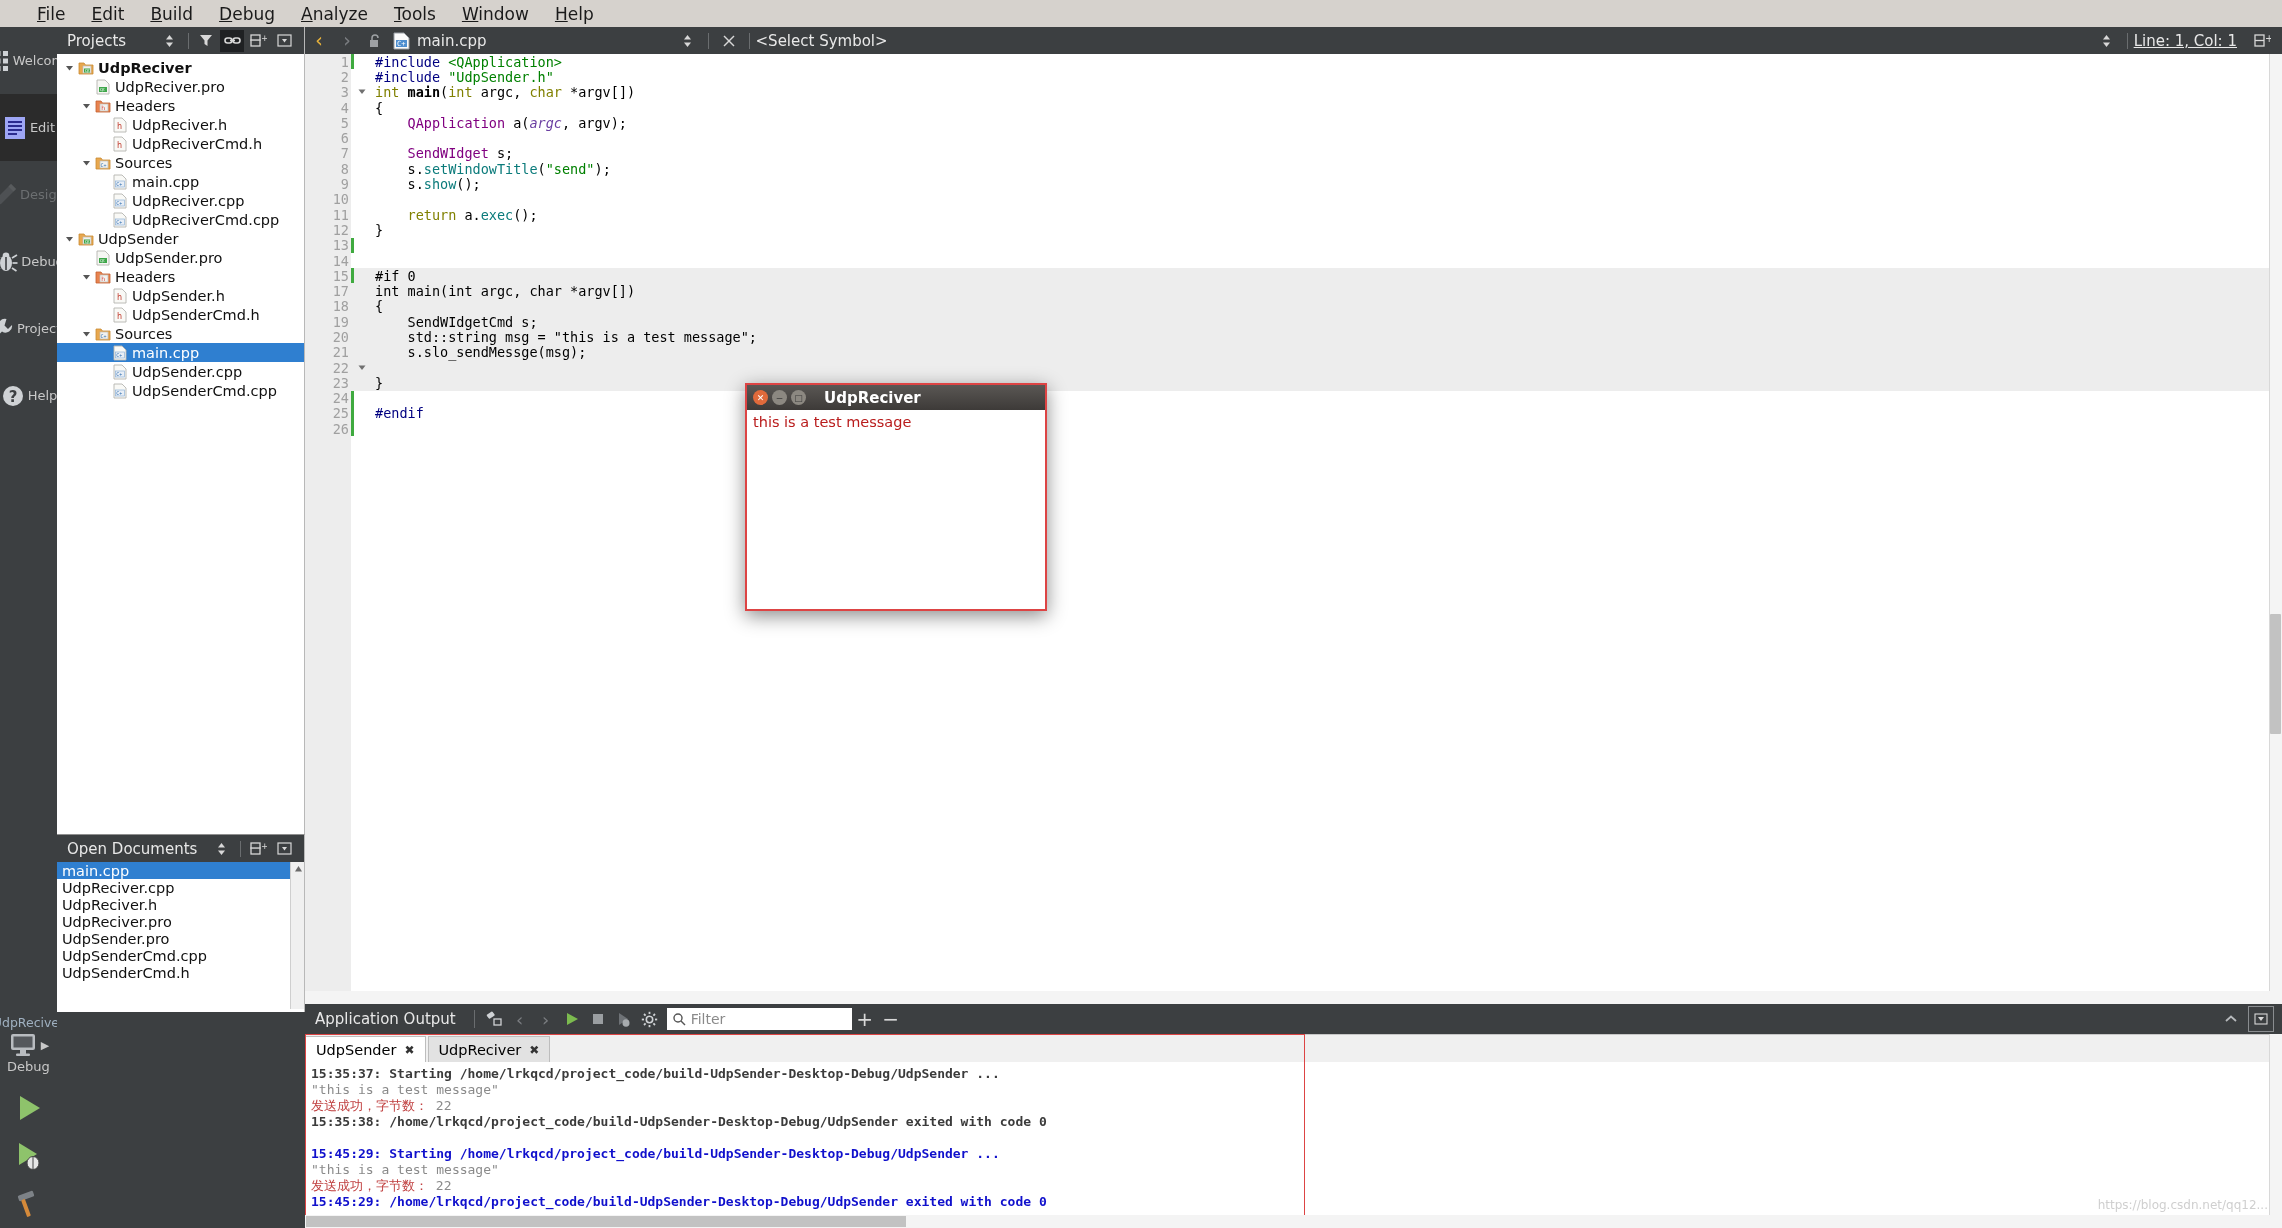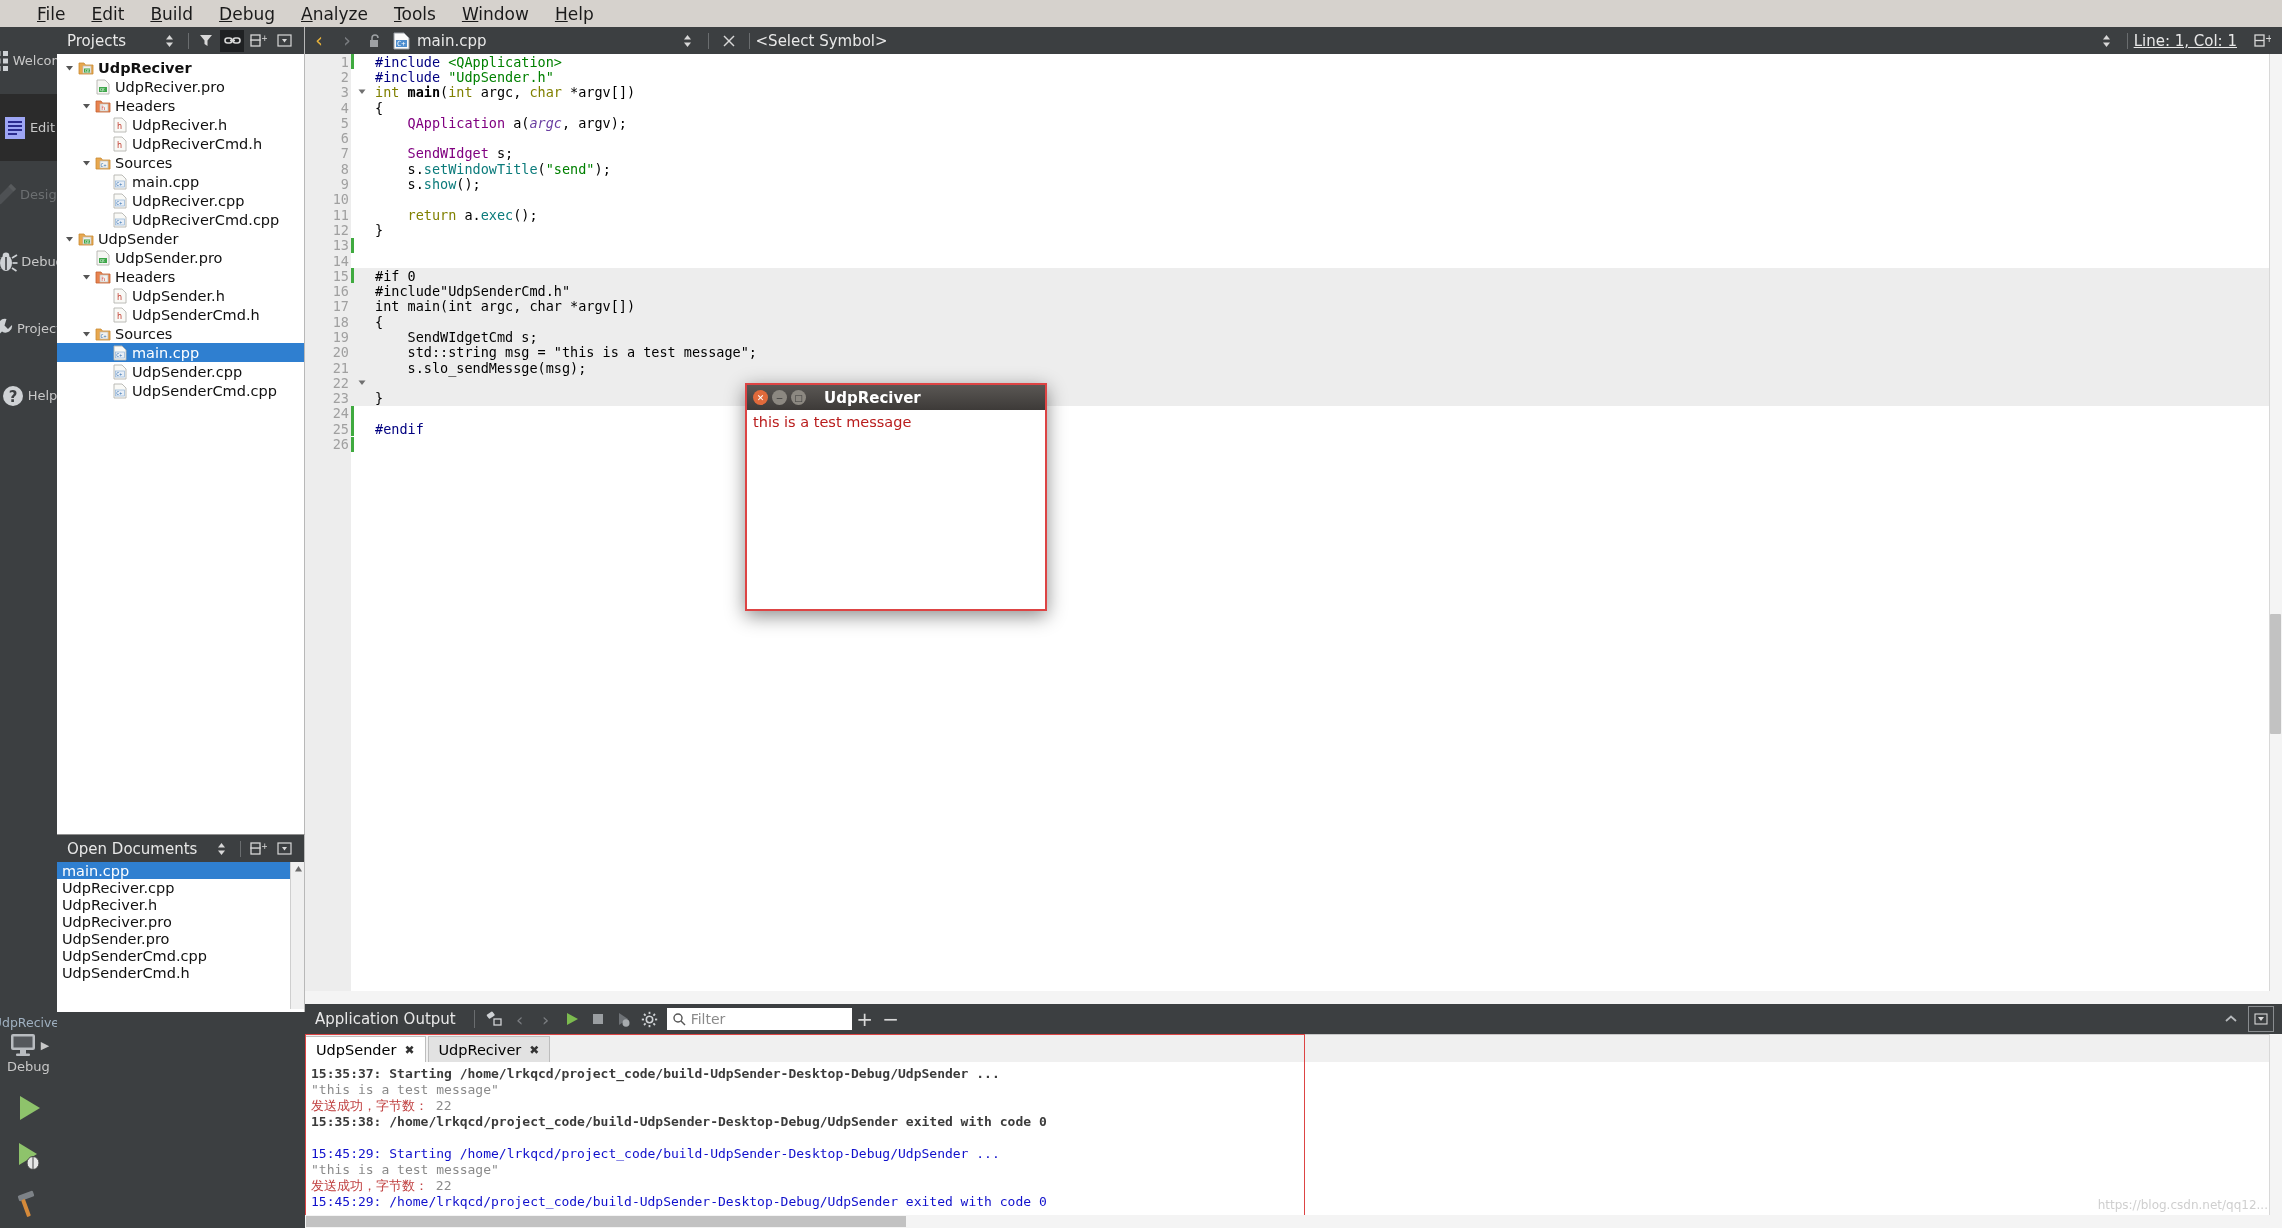--- a/index.html
+++ b/index.html
@@ -158,21 +158,21 @@
   .out-tab { height:26px; padding:0 10px; display:flex; align-items:center; gap:8px; font-size:14.5px;
              background:#e2e2e2; border:1px solid #bdbdbd; border-bottom:none; margin-right:2px;}
   .out-tab.active { background:#ffffff; }
   .tab-x { font-size:12px; color:#333; }
 
   .out-log { padding:4px 6px 0 6px; font-family:"DejaVu Sans Mono", monospace; font-size:13px; line-height:16px; background:#fff;}
   .lg-start-grey { color:#3b3b3b; font-weight:bold; }
   .lg-quote { color:#8a8a8a; }
   .lg-cn { color:#c04040; }
   .lg-num { color:#8a8a8a; }
-  .lg-blue { color:#1010cc; font-weight:normal; }
+  .lg-blue { color:#1010cc; font-weight:bold; }
   .lg-exit-grey { color:#3b3b3b; font-weight:bold; }
 
   .out-border { position:absolute; left:0px; top:30px; width:1000px; height:194px; border:1px solid #dd4444; pointer-events:none;}
 
   .out-vscroll { position:absolute; right:0; top:30px; width:13px; height:194px; background:#f4f4f4; border-left:1px solid #d8d8d8;}
   .out-hscroll { position:absolute; left:0; bottom:0; width:1977px; height:13px; background:#f4f4f4;}
   .out-hthumb { position:absolute; left:1px; bottom:1px; height:11px; width:600px; background:#c2c2c2;}
 
   .watermark { position:absolute; right:14px; bottom:16px; color:#cfcfcf; font-size:12px; }
 
@@ -696,21 +696,20 @@
         <div class="cline"><span class="gut">6</span><span class="curmark"></span><span class="fold"></span><span class="txt"></span></div>
         <div class="cline"><span class="gut">7</span><span class="curmark"></span><span class="fold"></span><span class="txt"><span class="k-plain">    </span><span class="k-type">SendWIdget</span><span class="k-plain"> s;</span></span></div>
         <div class="cline"><span class="gut">8</span><span class="curmark"></span><span class="fold"></span><span class="txt"><span class="k-plain">    s.</span><span class="k-mem">setWindowTitle</span><span class="k-plain">(</span><span class="k-str">"send"</span><span class="k-plain">);</span></span></div>
         <div class="cline"><span class="gut">9</span><span class="curmark"></span><span class="fold"></span><span class="txt"><span class="k-plain">    s.</span><span class="k-mem">show</span><span class="k-plain">();</span></span></div>
         <div class="cline"><span class="gut">10</span><span class="curmark"></span><span class="fold"></span><span class="txt"></span></div>
         <div class="cline"><span class="gut">11</span><span class="curmark"></span><span class="fold"></span><span class="txt"><span class="k-plain">    </span><span class="k-kw">return</span><span class="k-plain"> a.</span><span class="k-mem">exec</span><span class="k-plain">();</span></span></div>
         <div class="cline"><span class="gut">12</span><span class="curmark"></span><span class="fold"></span><span class="txt"><span class="k-plain">}</span></span></div>
         <div class="cline"><span class="gut">13</span><span class="curmark" style="background: rgb(63, 170, 63);"></span><span class="fold"></span><span class="txt"></span></div>
         <div class="cline"><span class="gut">14</span><span class="curmark"></span><span class="fold"></span><span class="txt"></span></div>
         <div class="cline shade"><span class="gut">15</span><span class="curmark" style="background: rgb(63, 170, 63);"></span><span class="fold"></span><span class="txt"><span class="k-plain">#if 0</span></span></div>
-        <div class="cline shade"><span class="gut">16</span><span class="curmark"></span><span class="fold"></span><span class="txt"><span class="k-plain">#include"UdpSenderCmd.h"</span></span></div>
         <div class="cline shade"><span class="gut">17</span><span class="curmark"></span><span class="fold"></span><span class="txt"><span class="k-plain">int main(int argc, char *argv[])</span></span></div>
         <div class="cline shade"><span class="gut">18</span><span class="curmark"></span><span class="fold"></span><span class="txt"><span class="k-plain">{</span></span></div>
         <div class="cline shade"><span class="gut">19</span><span class="curmark"></span><span class="fold"></span><span class="txt"><span class="k-plain">    SendWIdgetCmd s;</span></span></div>
         <div class="cline shade"><span class="gut">20</span><span class="curmark"></span><span class="fold"></span><span class="txt"><span class="k-plain">    std::string msg = "this is a test message";</span></span></div>
         <div class="cline shade"><span class="gut">21</span><span class="curmark"></span><span class="fold"></span><span class="txt"><span class="k-plain">    s.slo_sendMessge(msg);</span></span></div>
         <div class="cline shade"><span class="gut">22</span><span class="curmark"></span><span class="fold"><svg width="8" height="7" viewBox="0 0 8 7">
               <polygon points="0.5,1.5 7.5,1.5 4,6" fill="#707070"></polygon>
             </svg></span><span class="txt"></span></div>
         <div class="cline shade"><span class="gut">23</span><span class="curmark"></span><span class="fold"></span><span class="txt"><span class="k-plain">}</span></span></div>
         <div class="cline"><span class="gut">24</span><span class="curmark" style="background: rgb(63, 170, 63);"></span><span class="fold"></span><span class="txt"></span></div>

